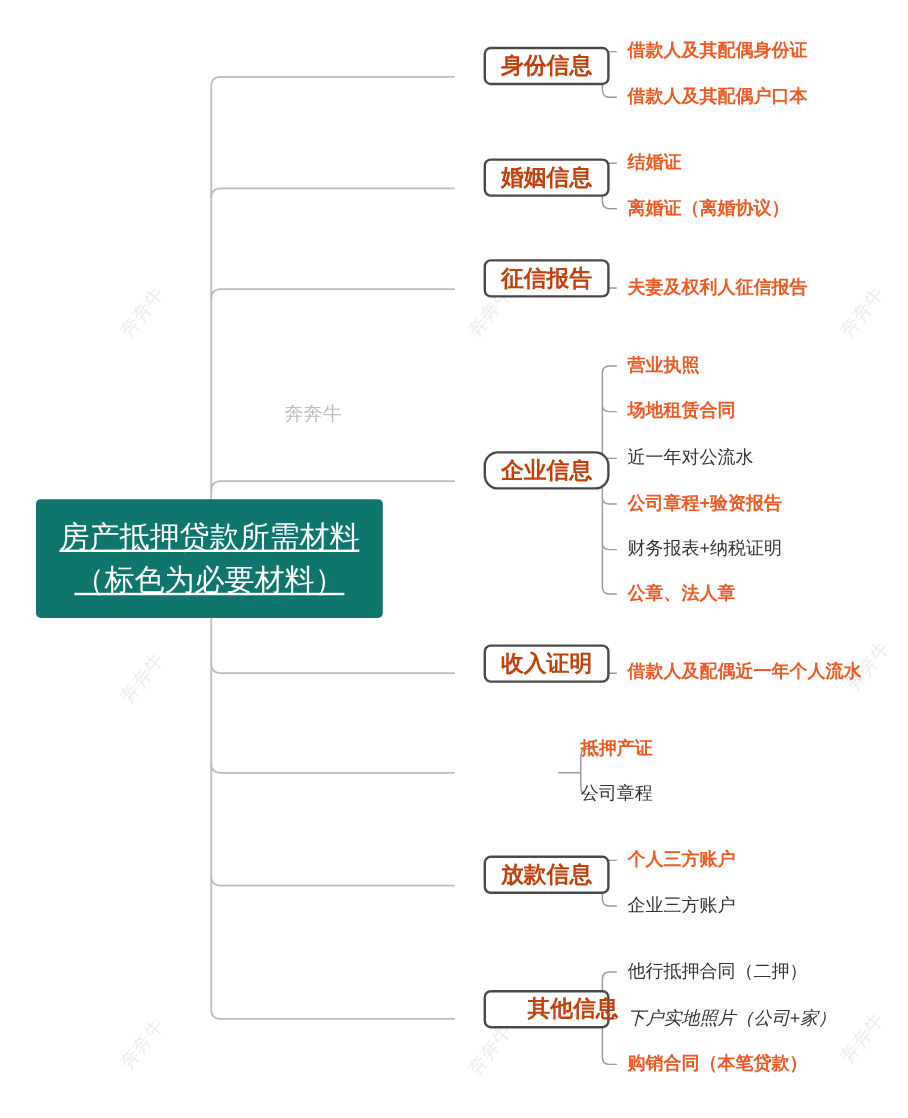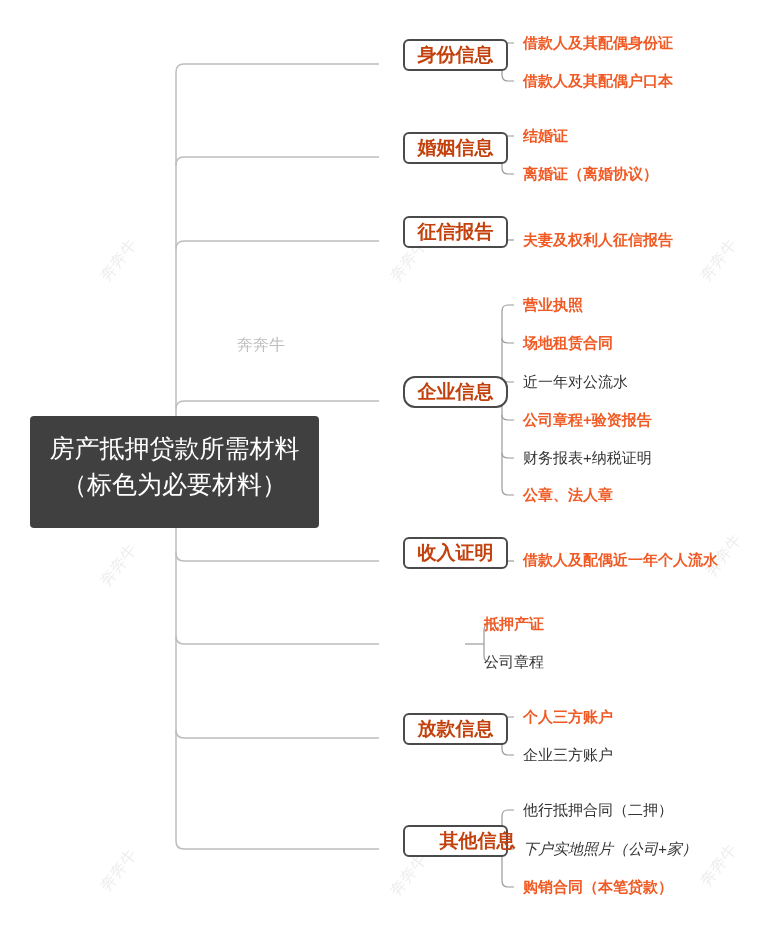--- a/index.html
+++ b/index.html
@@ -4,23 +4,23 @@
   <style>
     html, body { margin: 0; padding: 0; background: #ffffff; }
     body { width: 757px; height: 932px; position: relative; overflow: hidden;
            font-family: "Liberation Sans", "DejaVu Sans", sans-serif; }
     .canvas { position: absolute; left: 0; top: 0; width: 757px; height: 932px; }
     .wm-diag { position: absolute; font-size: 16px; color: #ededed; transform: rotate(-52deg);
                white-space: nowrap; z-index: 0; }
     .wm-flat { position: absolute; left: 237px; top: 335px; font-size: 16px; color: #bdbdbd;
                white-space: nowrap; z-index: 1; }
     svg.lines { position: absolute; left: 0; top: 0; z-index: 2; }
-    .root { position: absolute; left: 30px; top: 416px; width: 289px; height: 112px;
-            background: #404040; border-radius: 4px; z-index: 3; color: #ffffff;
-            text-align: center; box-sizing: border-box; padding-top: 14px; }
+    .root { position: absolute; left: 30px; top: 416px; width: 289px; height: 99px;
+            background: #0f766e; border-radius: 4px; z-index: 3; color: #ffffff;
+            text-align: center; box-sizing: border-box; padding-top: 14px; text-decoration: underline; }
     .root .line { display: block; font-size: 25px; line-height: 36px; white-space: nowrap; }
     .node { position: absolute; left: 379px; width: 105px; height: 32px; box-sizing: border-box;
             border: 2px solid #4a4a4a; border-radius: 6px; background: #ffffff; z-index: 3;
             display: flex; align-items: center; justify-content: center;
             font-size: 19px; font-weight: bold; color: #c2410c; white-space: nowrap; margin-left: 24px; }
     .node.narrow { width: 86px; }
     .leaf { position: absolute; left: 523px; height: 20px; line-height: 20px; font-size: 15px;
             color: #333333; white-space: nowrap; z-index: 3; }
     .leaf.near { left: 484px; }
     .leaf[data-required="true"] { color: #f05a24; font-weight: bold; }

